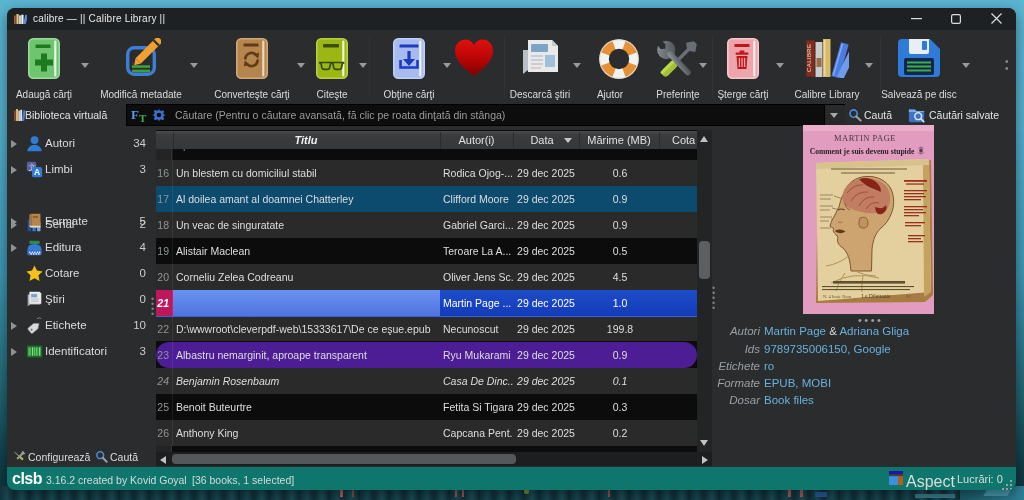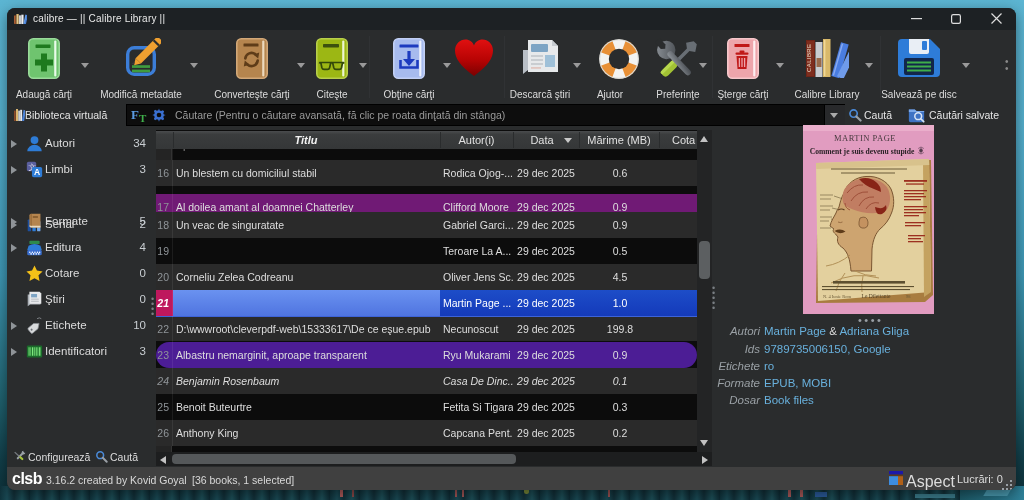--- a/index.html
+++ b/index.html
@@ -27,21 +27,21 @@
 .darr { position:absolute; width:0; height:0; border-left:4px solid transparent; border-right:4px solid transparent; border-top:5px solid #9a9a9a; }
 .srow { position:absolute; left:0; top:96px; width:100%; height:22px; background:#2a2c2d; }
 #sidebar { position:absolute; left:0; top:122px; width:149px; height:318px; background:#2a2c2d; }
 .srit { position:absolute; left:0; width:149px; height:26px; }
 .srit .exp { position:absolute; left:4px; top:9px; width:0; height:0; border-top:4px solid transparent; border-bottom:4px solid transparent; border-left:6px solid #8f9498; }
 .srit .sic { position:absolute; left:19px; top:4px; width:17px; height:17px; }
 .srit .stx { position:absolute; left:38px; top:6px; font-size:11.5px; color:#dcdcdc; }
 .srit .cnt { position:absolute; right:10px; top:6px; font-size:11.5px; color:#c9ced2; }
 #table { position:absolute; left:149px; top:122px; width:556px; height:336px; background:#0c0c0c; }
 #details { position:absolute; left:705px; top:118px; width:304px; height:341px; background:#2a2c2d; }
-#statusbar { position:absolute; left:0; top:459px; width:100%; height:23px; background:#404040; }
+#statusbar { position:absolute; left:0; top:459px; width:100%; height:23px; background:#0f766e; }
 .lnk { color:#69b1dd; }
 .hc { position:absolute; top:2px; height:16px; line-height:16px; text-align:center; font-size:11px; color:#e0e0e0; }
 .trow { position:absolute; left:0; width:541px; height:26px; font-size:10.5px; color:#dedede; overflow:hidden; }
 .rn { position:absolute; left:0; top:0; width:13px; height:26px; line-height:26px; text-align:right; font-size:10.5px; color:#8f9498; }
 .ct { position:absolute; left:20px; top:0; width:262px; height:26px; line-height:26px; white-space:nowrap; overflow:hidden; }
 .ca { position:absolute; left:287px; top:0; width:70px; height:26px; line-height:26px; white-space:nowrap; overflow:hidden; }
 .cd { position:absolute; left:357px; top:0; width:66px; height:26px; line-height:26px; text-align:center; }
 .cm { position:absolute; left:423px; top:0; width:82px; height:26px; line-height:26px; text-align:center; }
 .inf { position:absolute; left:0; width:304px; height:17px; font-size:11.5px; }
 .ilb { position:absolute; right:256px; top:0; font-style:italic; color:#9aa0a5; }
@@ -467,36 +467,37 @@
       <span style="position:absolute;left:20px;top:-10px;color:#888888;">Spuma zilelor</span>
         <span style="position:absolute;left:287px;top:-10px;color:#888888;">Boris Vian</span>
     </div>
     <div class="trow" style="top:30px;background:#2a2a2a;">
         <span class="rn">16</span>
         <span class="ct">Un blestem cu domiciliul stabil</span>
         <span class="ca">Rodica Ojog-...</span>
         <span class="cd">29 dec 2025</span>
         <span class="cm">0.6</span>
       </div>
-    <div class="trow" style="top:64px;background:#701a75;">
+    <div class="trow" style="top:56px;background:#0c4a6e;">
         <span class="rn">17</span>
         <span class="ct">Al doilea amant al doamnei Chatterley</span>
         <span class="ca">Clifford Moore</span>
         <span class="cd">29 dec 2025</span>
         <span class="cm">0.9</span>
       </div>
     <div class="trow" style="top:82px;background:#2a2a2a;">
         <span class="rn">18</span>
         <span class="ct">Un veac de singuratate</span>
         <span class="ca">Gabriel Garci...</span>
         <span class="cd">29 dec 2025</span>
         <span class="cm">0.9</span>
       </div>
     <div class="trow" style="top:108px;background:#0c0c0c;">
         <span class="rn">19</span>
+        <span class="ct">Alistair Maclean</span>
         <span class="ca">Teroare La A...</span>
         <span class="cd">29 dec 2025</span>
         <span class="cm">0.5</span>
       </div>
     <div class="trow" style="top:134px;background:#2a2a2a;">
         <span class="rn">20</span>
         <span class="ct">Corneliu Zelea Codreanu</span>
         <span class="ca">Oliver Jens Sc...</span>
         <span class="cd">29 dec 2025</span>
         <span class="cm">4.5</span>

